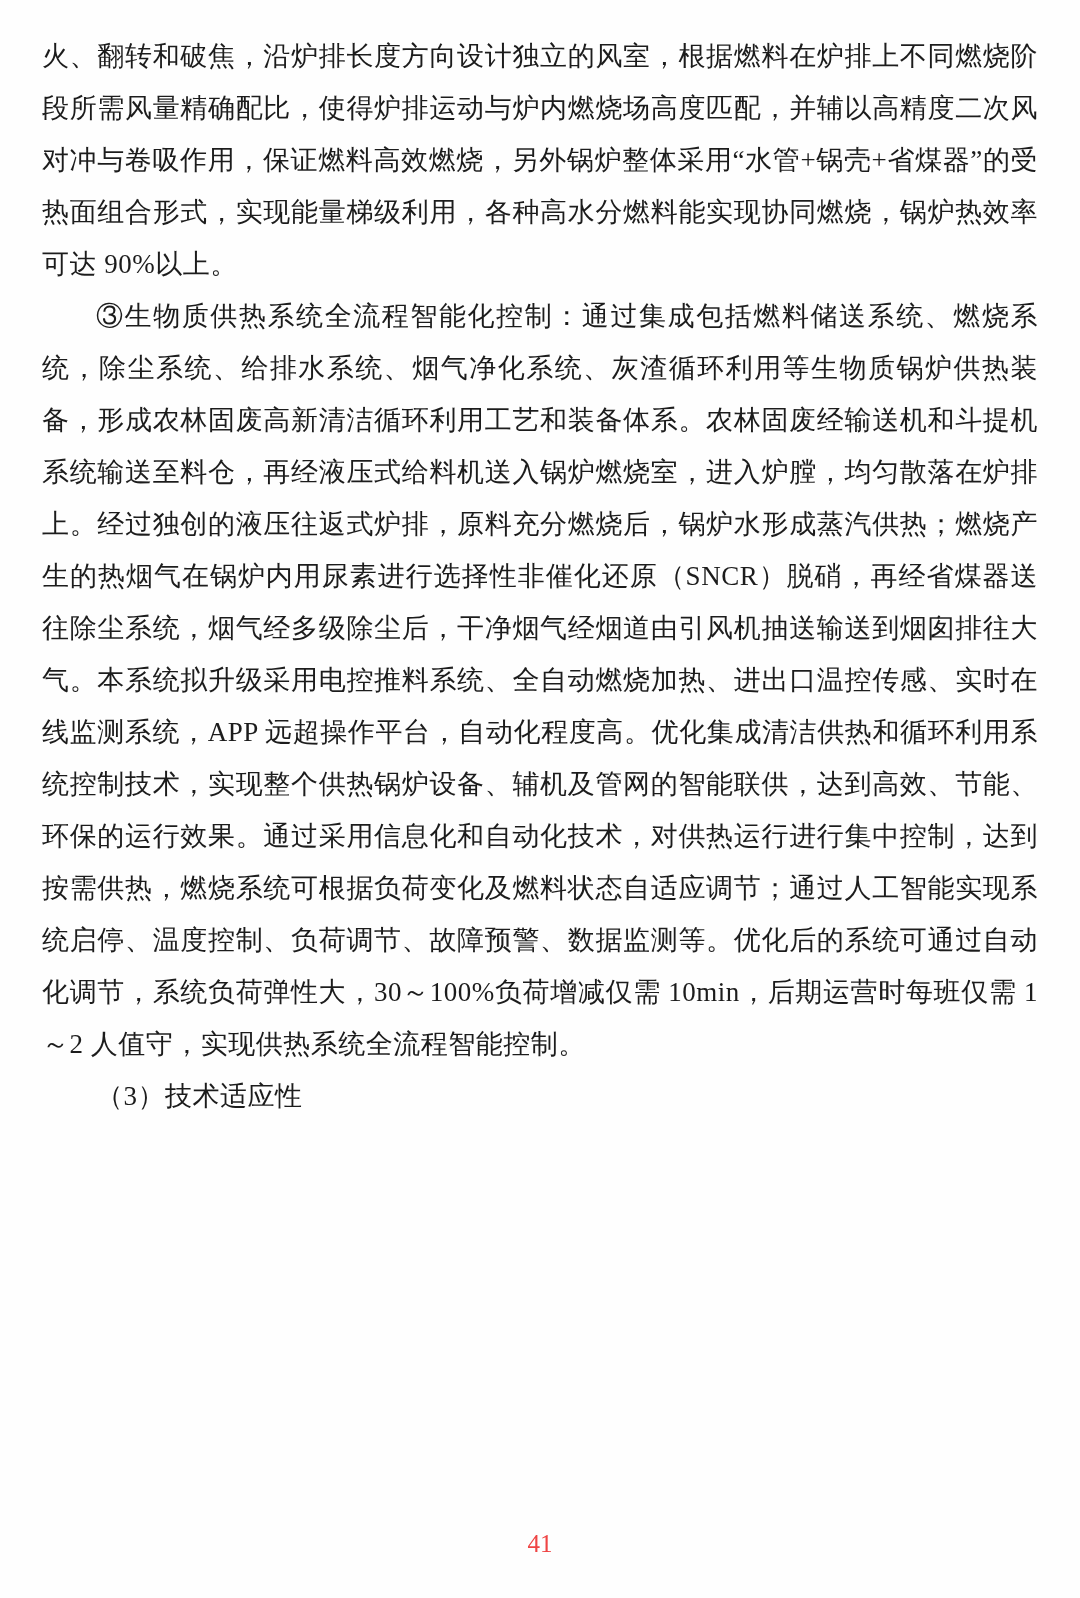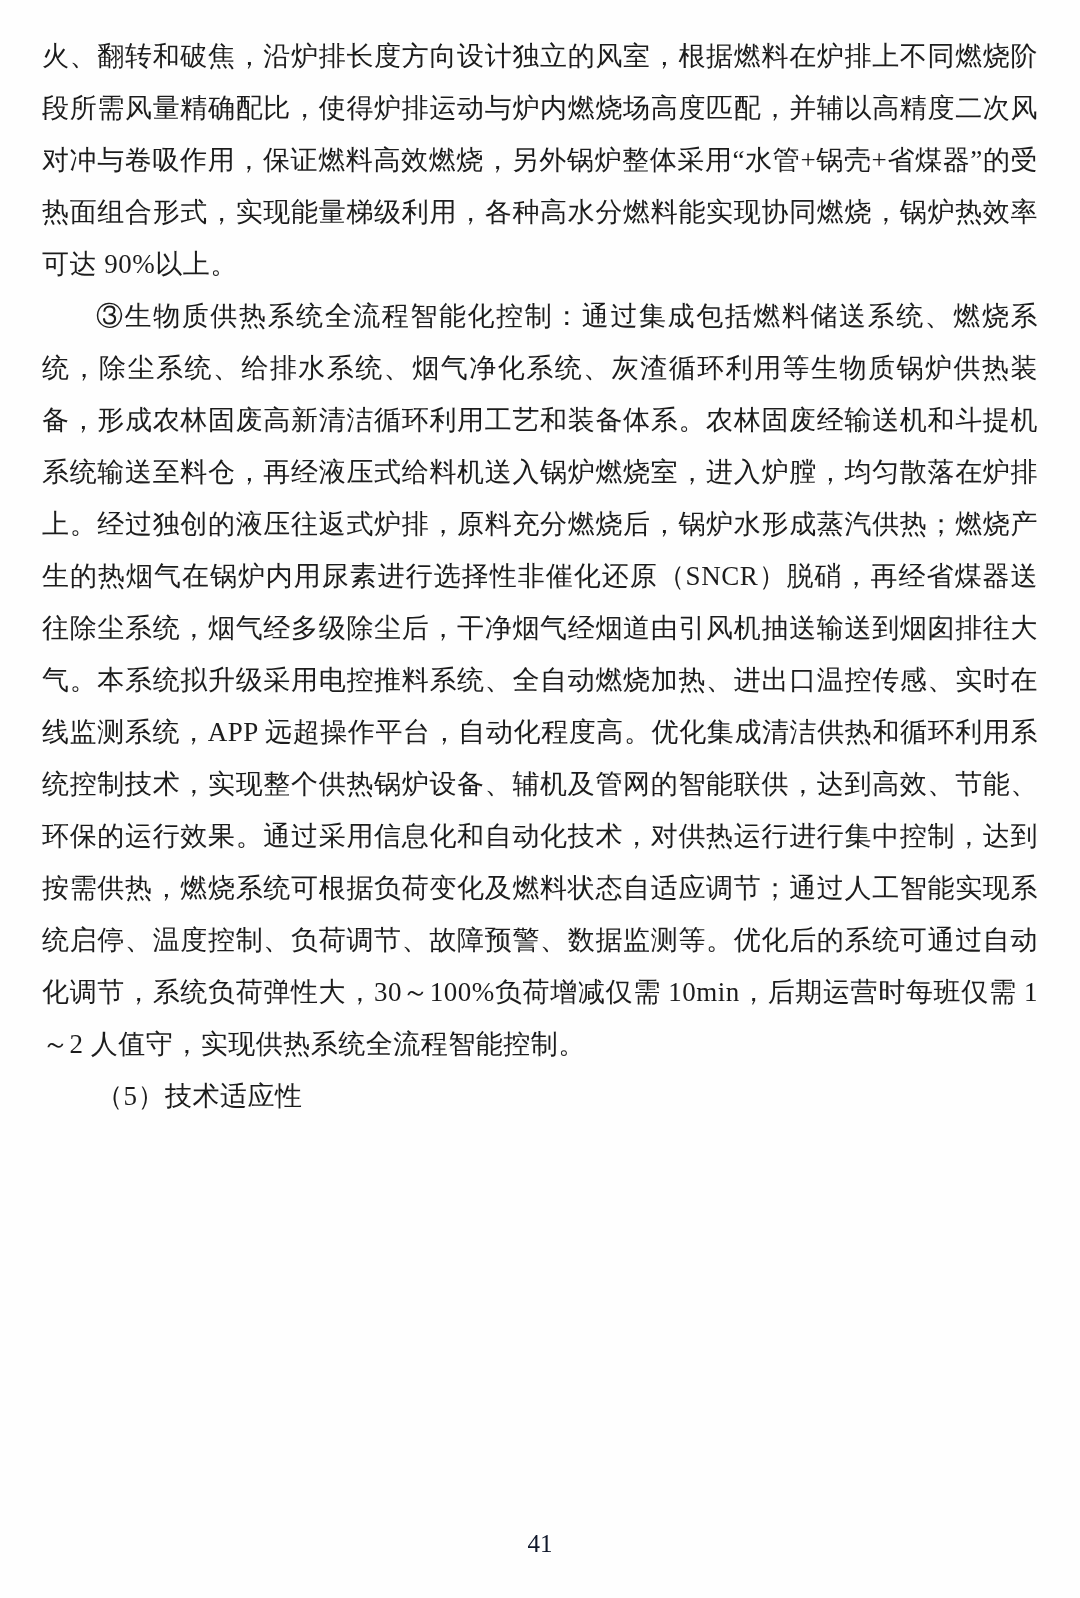--- a/index.html
+++ b/index.html
@@ -35,26 +35,26 @@
   .content p.indent {
     text-indent: 2em;
   }
   .page-footer {
     position: absolute;
     left: 0;
     right: 0;
     bottom: 40px;
     text-align: center;
     font-size: 25px;
-    color: #0f172a;
+    color: #ef4444;
   }
 </style>
 </head>
 <body>
 
 <div class="page">
   <div class="content">
     <p>火、翻转和破焦，沿炉排长度方向设计独立的风室，根据燃料在炉排上不同燃烧阶段所需风量精确配比，使得炉排运动与炉内燃烧场高度匹配，并辅以高精度二次风对冲与卷吸作用，保证燃料高效燃烧，另外锅炉整体采用“水管+锅壳+省煤器”的受热面组合形式，实现能量梯级利用，各种高水分燃料能实现协同燃烧，锅炉热效率可达 90%以上。</p>
     <p class="indent">③生物质供热系统全流程智能化控制：通过集成包括燃料储送系统、燃烧系统，除尘系统、给排水系统、烟气净化系统、灰渣循环利用等生物质锅炉供热装备，形成农林固废高新清洁循环利用工艺和装备体系。农林固废经输送机和斗提机系统输送至料仓，再经液压式给料机送入锅炉燃烧室，进入炉膛，均匀散落在炉排上。经过独创的液压往返式炉排，原料充分燃烧后，锅炉水形成蒸汽供热；燃烧产生的热烟气在锅炉内用尿素进行选择性非催化还原（SNCR）脱硝，再经省煤器送往除尘系统，烟气经多级除尘后，干净烟气经烟道由引风机抽送输送到烟囱排往大气。本系统拟升级采用电控推料系统、全自动燃烧加热、进出口温控传感、实时在线监测系统，APP 远超操作平台，自动化程度高。优化集成清洁供热和循环利用系统控制技术，实现整个供热锅炉设备、辅机及管网的智能联供，达到高效、节能、环保的运行效果。通过采用信息化和自动化技术，对供热运行进行集中控制，达到按需供热，燃烧系统可根据负荷变化及燃料状态自适应调节；通过人工智能实现系统启停、温度控制、负荷调节、故障预警、数据监测等。优化后的系统可通过自动化调节，系统负荷弹性大，30～100%负荷增减仅需 10min，后期运营时每班仅需 1～2 人值守，实现供热系统全流程智能控制。</p>
-    <p class="indent">（5）技术适应性</p>
+    <p class="indent">（3）技术适应性</p>
   </div>
   <div class="page-footer">41</div>
 </div>
 
 </body></html>

